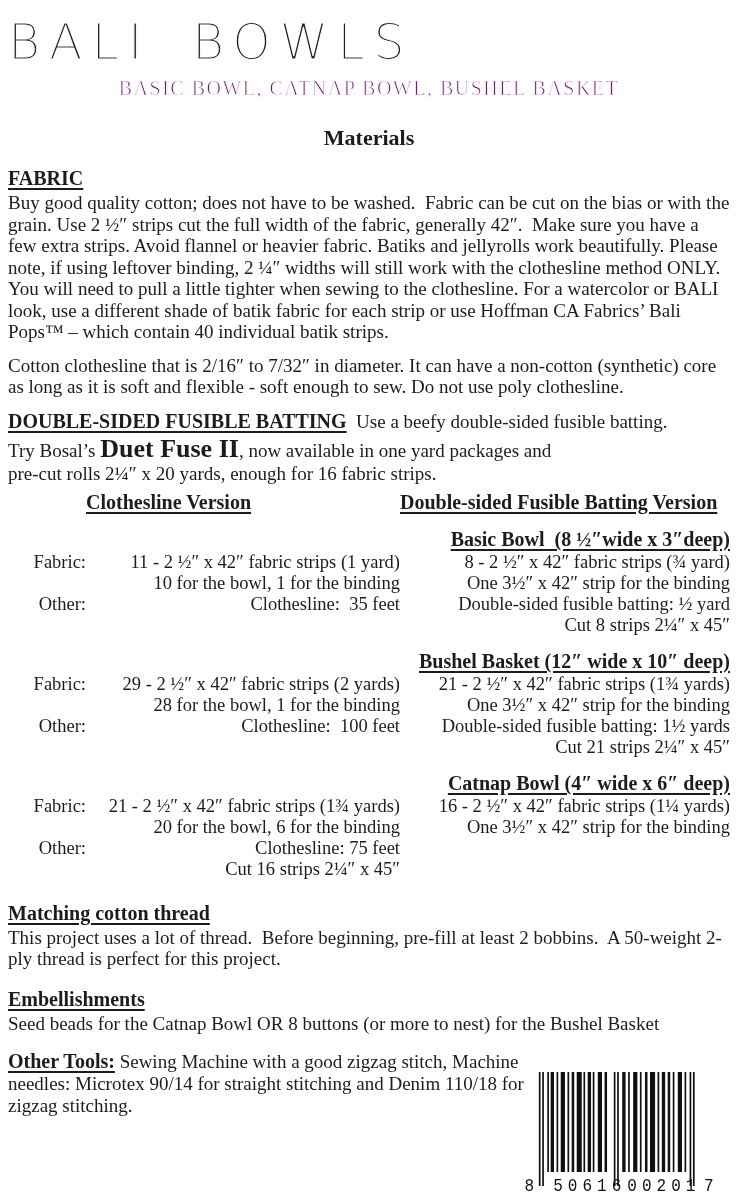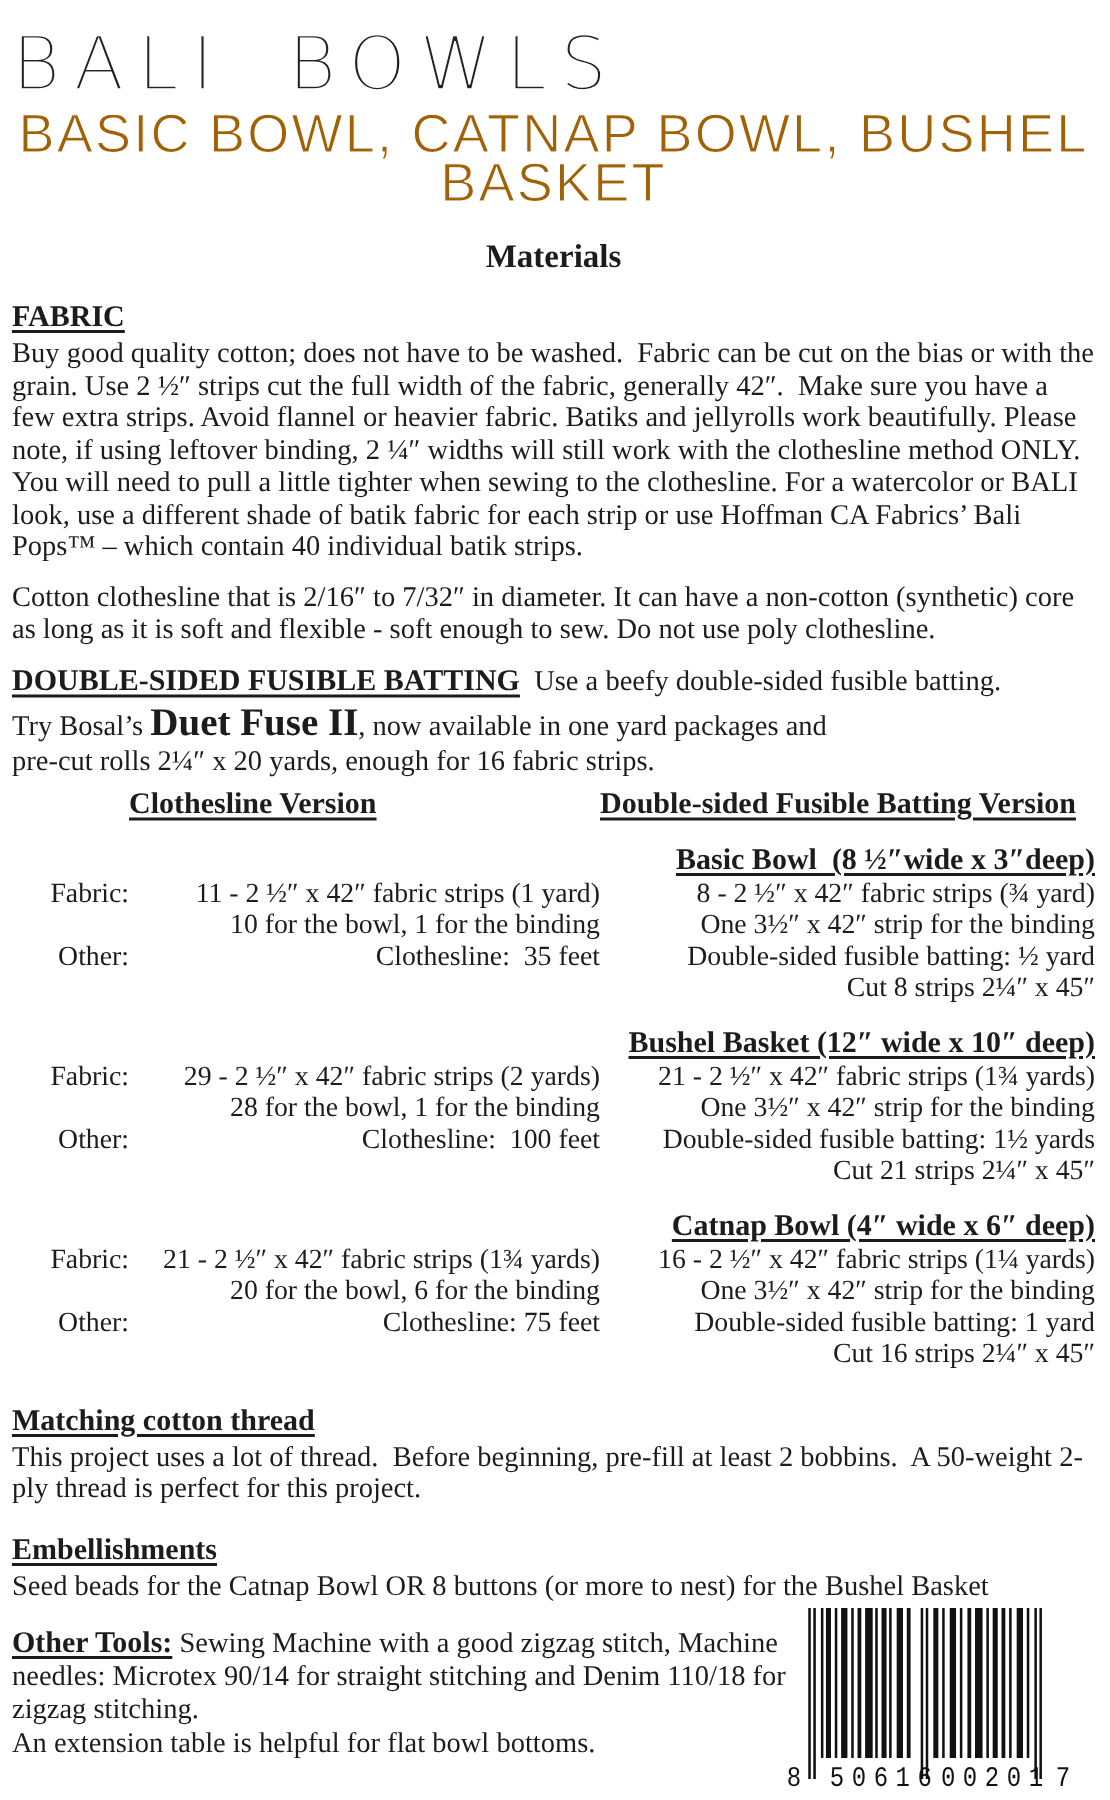--- a/index.html
+++ b/index.html
@@ -26,26 +26,26 @@
     font-size: 49px;
     line-height: 54px;
     letter-spacing: 9px;
     word-spacing: 16px;
     color: #222;
     -webkit-text-stroke: 1px #fff;
     margin-top: 6px;
   }
   .brand-subtitle {
     text-align: center;
-    font-family: Liberation Sans, sans-serif;
+    font-family: Liberation Serif, serif;
     font-weight: 200;
-    font-size: 36px;
+    font-size: 20px;
     line-height: 33px;
     letter-spacing: 1.5px;
-    color: #a16207;
+    color: #701a75;
     -webkit-text-stroke: 0.7px #fff;
     margin-top: 2px;
   }
   .materials-heading {
     text-align: center;
     font-weight: bold;
     font-size: 22px;
     line-height: 26px;
     margin-top: 20px;
   }
@@ -184,41 +184,39 @@
   <div class="vgrid bowl-section">
     <div class="bowl-heading"><span class="t">Catnap Bowl (4″ wide x 6″ deep)</span></div>
     <div class="cell t">Fabric:</div>
     <div class="cell t">21 - 2 ½″ x 42″ fabric strips (1¾ yards)</div>
     <div class="cell t">16 - 2 ½″ x 42″ fabric strips (1¼ yards)</div>
     <div class="cell t"></div>
     <div class="cell t">20 for the bowl, 6 for the binding</div>
     <div class="cell t">One 3½″ x 42″ strip for the binding</div>
     <div class="cell t">Other:</div>
     <div class="cell t">Clothesline: 75 feet</div>
-    <div class="cell t">Double-sided fusible batting: 1 yard</div>
     <div class="cell t"></div>
     <div class="cell t"></div>
     <div class="cell t">Cut 16 strips 2¼″ x 45″</div>
   </div>
 
   <div class="section" style="margin-top:22px;">
     <div><span class="sec-heading t">Matching cotton thread</span></div>
     <div class="body-par t">This project uses a lot of thread.  Before beginning, pre-fill at least 2 bobbins.  A 50-weight 2-ply thread is perfect for this project.</div>
   </div>
 
   <div class="section" style="margin-top:18px;">
     <div><span class="sec-heading t">Embellishments</span></div>
     <div class="body-par t">Seed beads for the Catnap Bowl OR 8 buttons (or more to nest) for the Bushel Basket</div>
   </div>
 
   <div class="section" style="margin-top:16px; width:560px;">
     <div>
       <span class="sec-heading t">Other Tools:</span><span class="inline-rest t"> Sewing Machine with a good zigzag stitch, Machine needles: Microtex 90/14 for straight stitching and Denim 110/18 for zigzag stitching.</span>
     </div>
-    <div class="body-par t">An extension table is helpful for flat bowl bottoms.</div>
   </div>
 
   <div class="barcode">
     <svg viewBox="-20 0 228 124" preserveAspectRatio="none">
 
       <rect x="0" y="0" width="2" height="114" fill="#111"></rect>
       <rect x="4" y="0" width="2" height="114" fill="#111"></rect>
 
       <rect x="10" y="0" width="2" height="100" fill="#111"></rect>
       <rect x="14" y="0" width="4" height="100" fill="#111"></rect>

